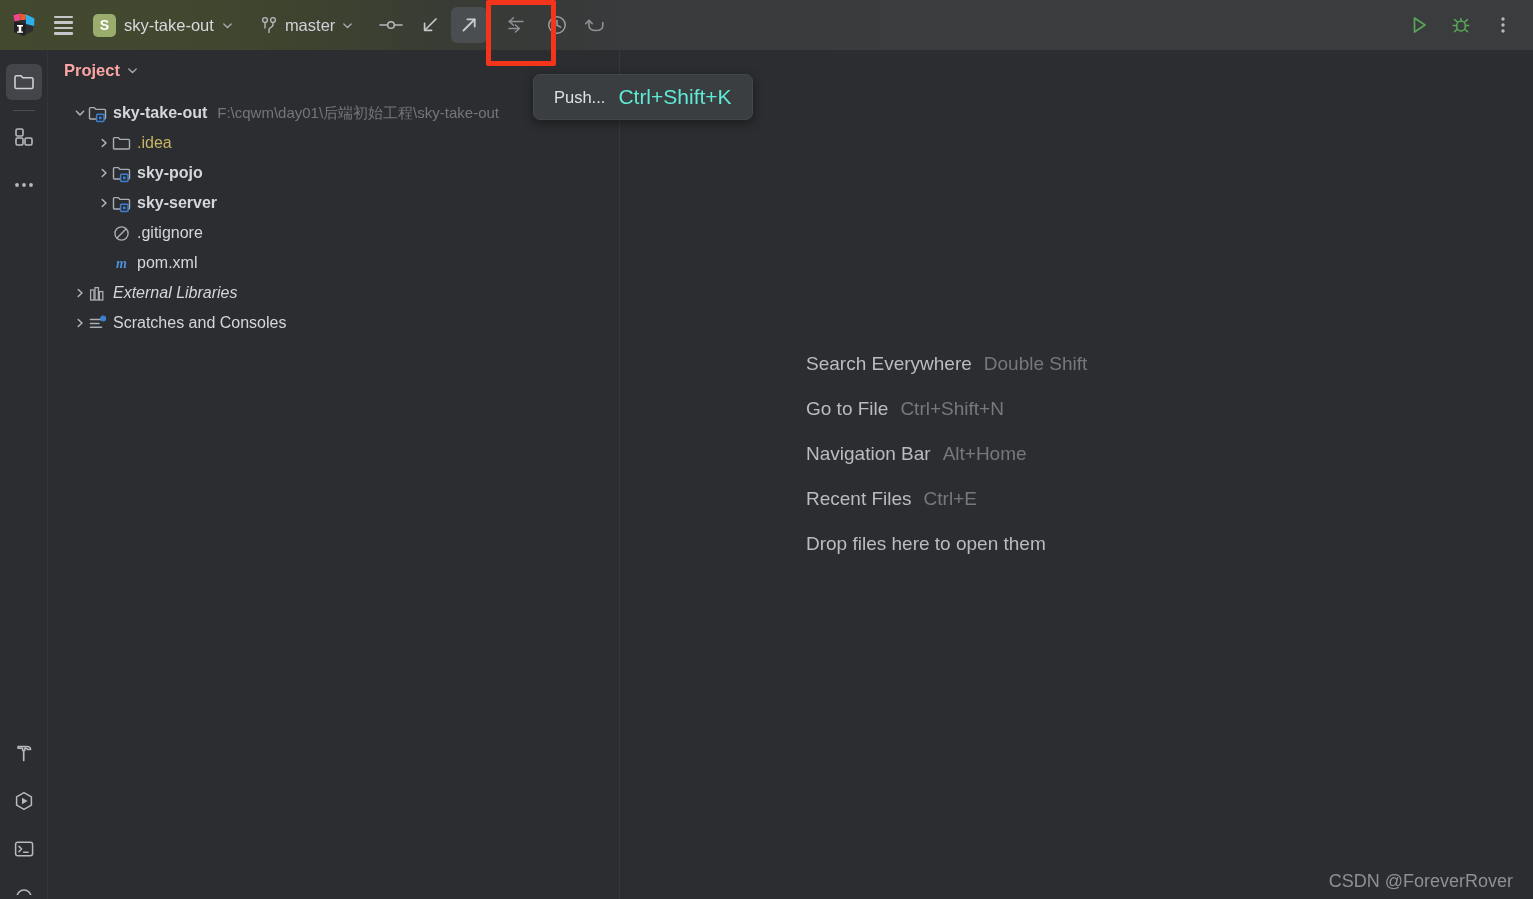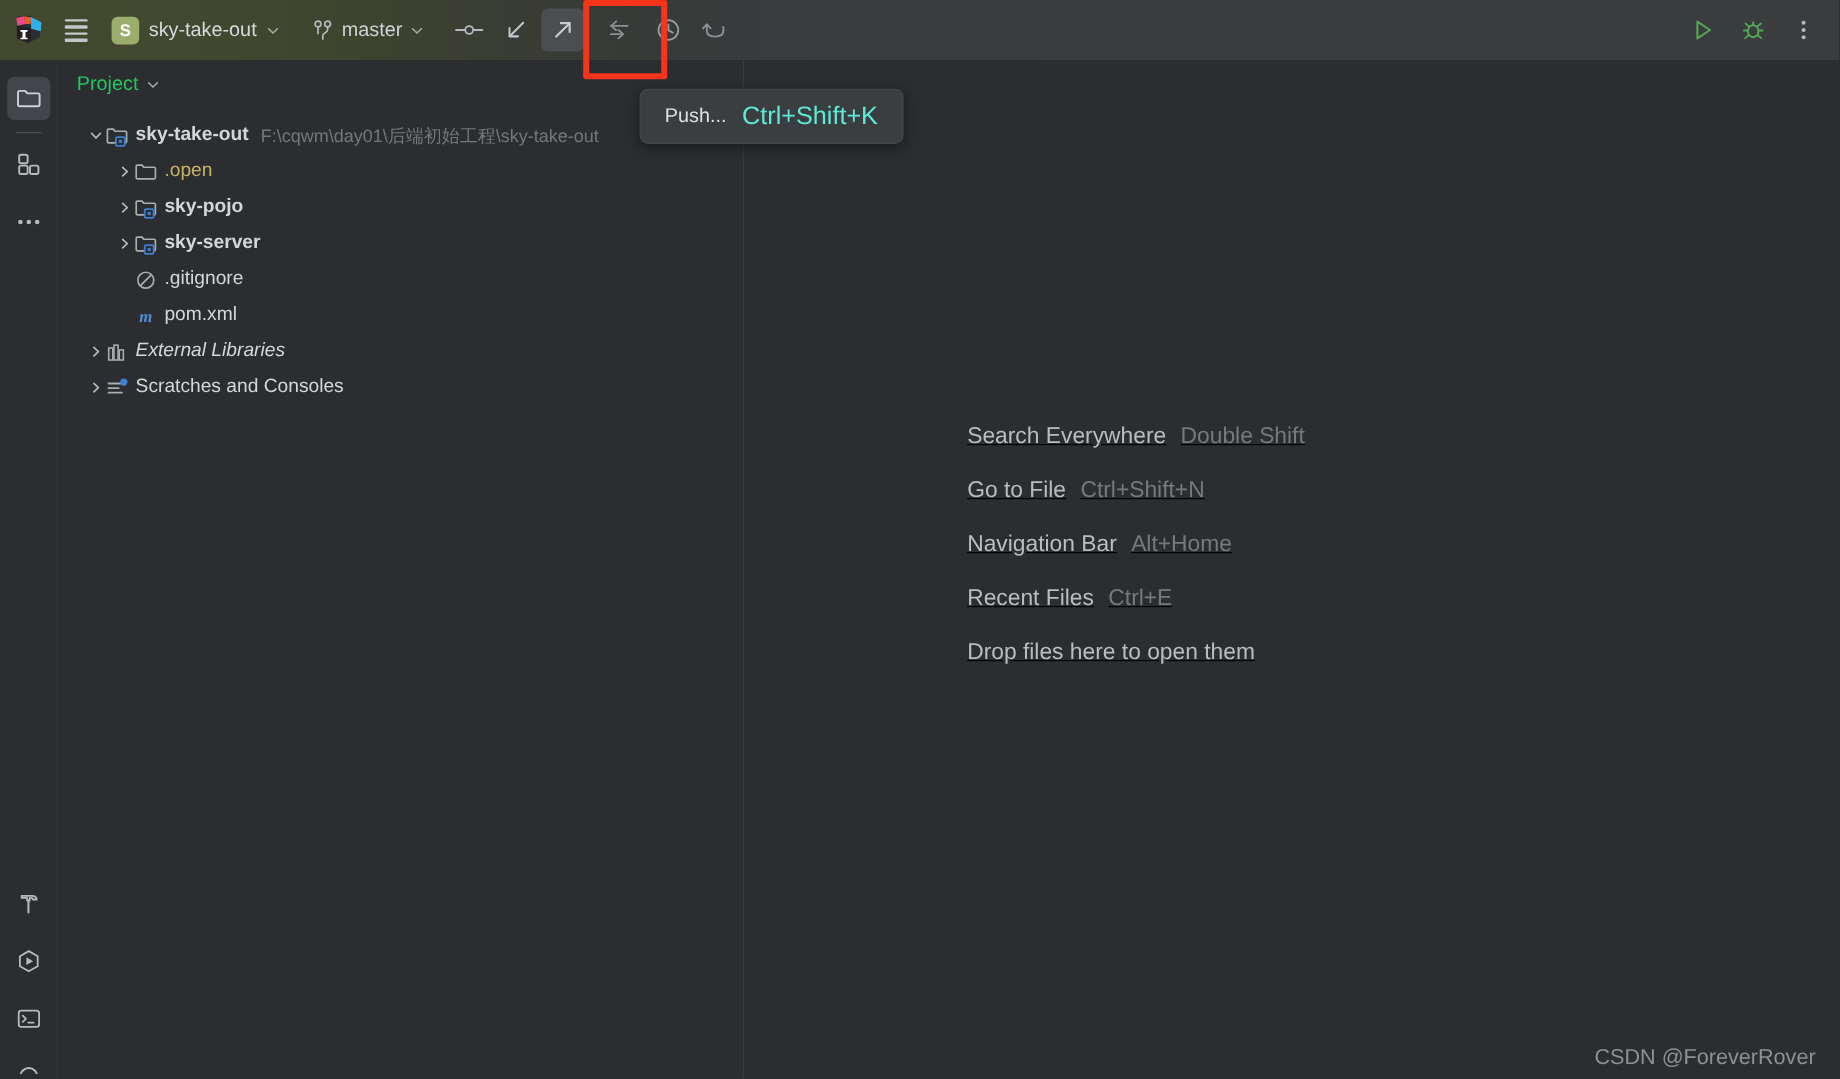--- a/index.html
+++ b/index.html
@@ -105,40 +105,40 @@
     background: #2b2d30;
   }
   .panel-divider {
     position: absolute; left: 619px; top: 50px; width: 1px; height: 849px;
     background: #35383c;
   }
   .panel-header {
     display: flex; align-items: center; gap: 7px;
     height: 40px; padding: 0 0 0 16px; cursor: pointer;
   }
-  .panel-title { font-size: 16.5px; font-weight: normal; color: #22c55e; }
+  .panel-title { font-size: 16.5px; font-weight: bold; color: #fca5a5; }
 
   .tree { padding-top: 8px; font-size: 16px; }
   .tree-row {
     display: flex; align-items: center; height: 30px; cursor: pointer;
     white-space: nowrap; padding-right: 8px;
   }
   .twisty { width: 16px; height: 16px; flex: none; display: flex; align-items: center; justify-content: center; }
   .tree-ico { width: 19px; height: 19px; flex: none; margin-right: 6px; display: flex; align-items: center; justify-content: center; }
   .tree-label { color: #d4d7da; }
   .tree-label.bold { font-weight: bold; }
   .tree-label.yellowish { color: #c7b463; }
   .tree-path { color: #73777c; margin-left: 10px; font-size: 15px; }
 
   
   .editor {
     position: absolute; left: 620px; top: 50px; width: 913px; height: 849px;
     background: #2b2d30;
   }
-  .hints { position: absolute; left: 186px; top: 303px; text-decoration: underline; }
+  .hints { position: absolute; left: 186px; top: 303px; }
   .hint-row {
     display: flex; align-items: baseline; gap: 12px;
     height: 45px; white-space: nowrap;
   }
   .hint-label { font-size: 19px; color: #b9bcc0; }
   .hint-keys { font-size: 19px; color: #75797e; }
 
   .watermark {
     position: absolute; right: 20px; bottom: 7px;
     font-size: 18px; color: #8d9196; white-space: nowrap;
@@ -360,21 +360,21 @@
           <span class="twisty">
             <svg width="12" height="12" viewBox="0 0 12 12" style="display: block;">
               <path d="M4.2 2.4 L8 6 L4.2 9.6" fill="none" stroke="#b6b9be" stroke-width="1.4" stroke-linecap="round" stroke-linejoin="round"></path>
             </svg>
           </span>
           <span class="tree-ico">
             <svg width="19" height="19" viewBox="0 0 19 19">
               <path d="M1.5 4.6 C1.5 4 1.9 3.6 2.5 3.6 L6.4 3.6 L7.8 5.4 L16.5 5.4 C17.1 5.4 17.5 5.8 17.5 6.4 L17.5 14 C17.5 14.6 17.1 15 16.5 15 L2.5 15 C1.9 15 1.5 14.6 1.5 14 Z" fill="none" stroke="#a9aeb3" stroke-width="1.4" stroke-linejoin="round"></path>
             </svg>
           </span>
-          <span class="tree-label yellowish">.open</span>
+          <span class="tree-label yellowish">.idea</span>
         </div>
         <div class="tree-row" style="padding-left: 48px;">
           <span class="twisty">
             <svg width="12" height="12" viewBox="0 0 12 12" style="display: block;">
               <path d="M4.2 2.4 L8 6 L4.2 9.6" fill="none" stroke="#b6b9be" stroke-width="1.4" stroke-linecap="round" stroke-linejoin="round"></path>
             </svg>
           </span>
           <span class="tree-ico">
             <svg width="19" height="19" viewBox="0 0 19 19">
               <path d="M1.5 4.6 C1.5 4 1.9 3.6 2.5 3.6 L6.4 3.6 L7.8 5.4 L16.5 5.4 C17.1 5.4 17.5 5.8 17.5 6.4 L17.5 14 C17.5 14.6 17.1 15 16.5 15 L2.5 15 C1.9 15 1.5 14.6 1.5 14 Z" fill="none" stroke="#a9aeb3" stroke-width="1.4" stroke-linejoin="round"></path>

